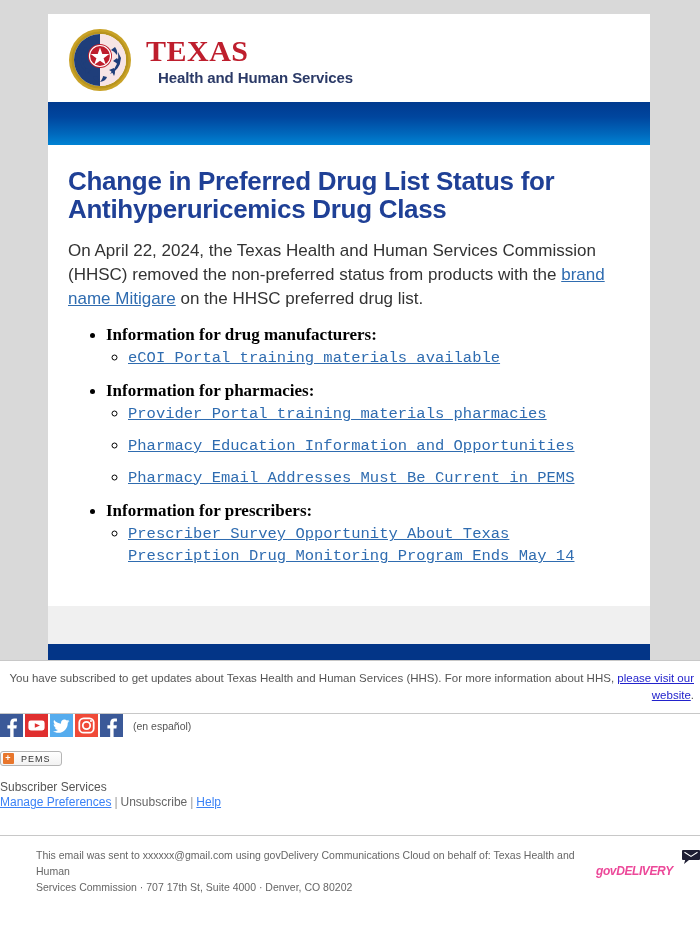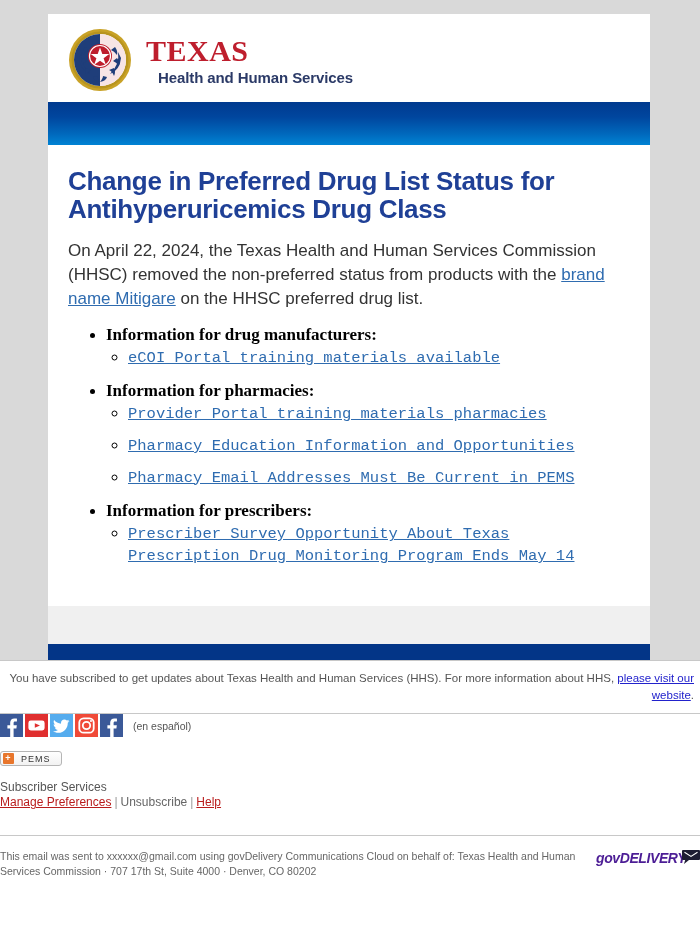--- a/index.html
+++ b/index.html
@@ -112,37 +112,37 @@
   }
   .share-plus {
     width:11px; height:11px; margin:0 7px 0 2px;
     background:#e8762c; color:#fff;
     font-size:9px; line-height:11px; text-align:center;
     font-weight:bold; border-radius:1px;
   }
 
   .subscriber-label { font-size:12px; color:#555; padding-top:14px; }
   .links-row { font-size:12px; color:#777; padding-top:1px; }
-  .links-row a { color:#b91c1c; text-decoration:underline; }
+  .links-row a { color:#3b82f6; text-decoration:underline; }
   .links-row .sep { color:#999; padding:0 3px; }
   .links-row .plain { color:#666; }
 
   .bottom-rule { margin-top:26px; height:1px; background:#c8c8c8; }
 
-  .bottom-row { display:flex; align-items:center; padding-top:12px; }
+  .bottom-row { display:flex; align-items:flex-start; padding-top:12px;padding-left:36px; }
   .sent-text { font-size:10.5px; color:#666; line-height:1.5; flex:1; }
   .gd-logo {
     position:relative; width:104px; height:30px; flex:0 0 auto;
     margin-top:2px;
   }
   .gd-text {
     font-family:"Liberation Sans", sans-serif;
-    font-style:italic; font-weight:bold; font-size:14px;
-    color:#4c1d95; letter-spacing:-0.4px;
-    position:absolute; left:0; bottom:14px;
+    font-style:italic; font-weight:bold; font-size:12px;
+    color:#ec4899; letter-spacing:-0.4px;
+    position:absolute; left:0; bottom:2px;
   }
   .gd-bubble { position:absolute; right:0; top:0; }
 </style>
 </head>
 <body>
 
 <div class="card">
 
   <div class="logo-band">
     <div class="seal">

